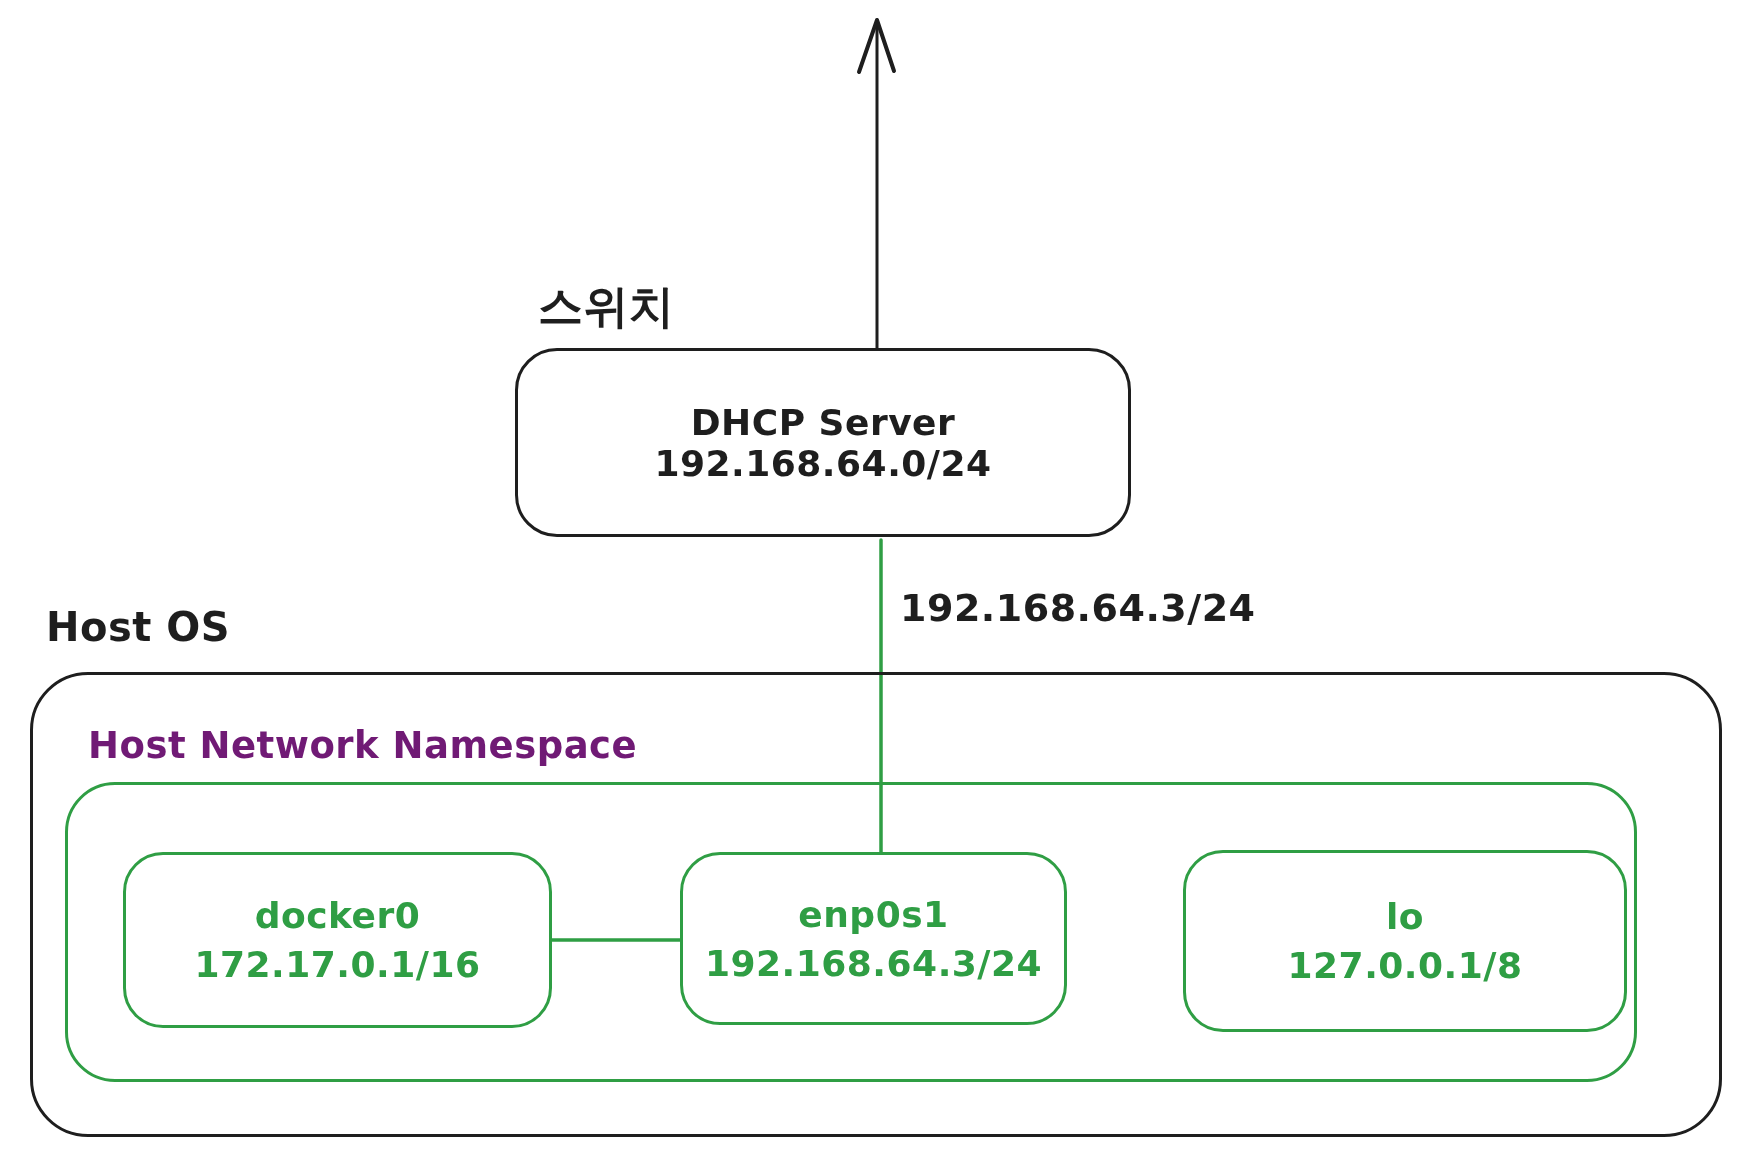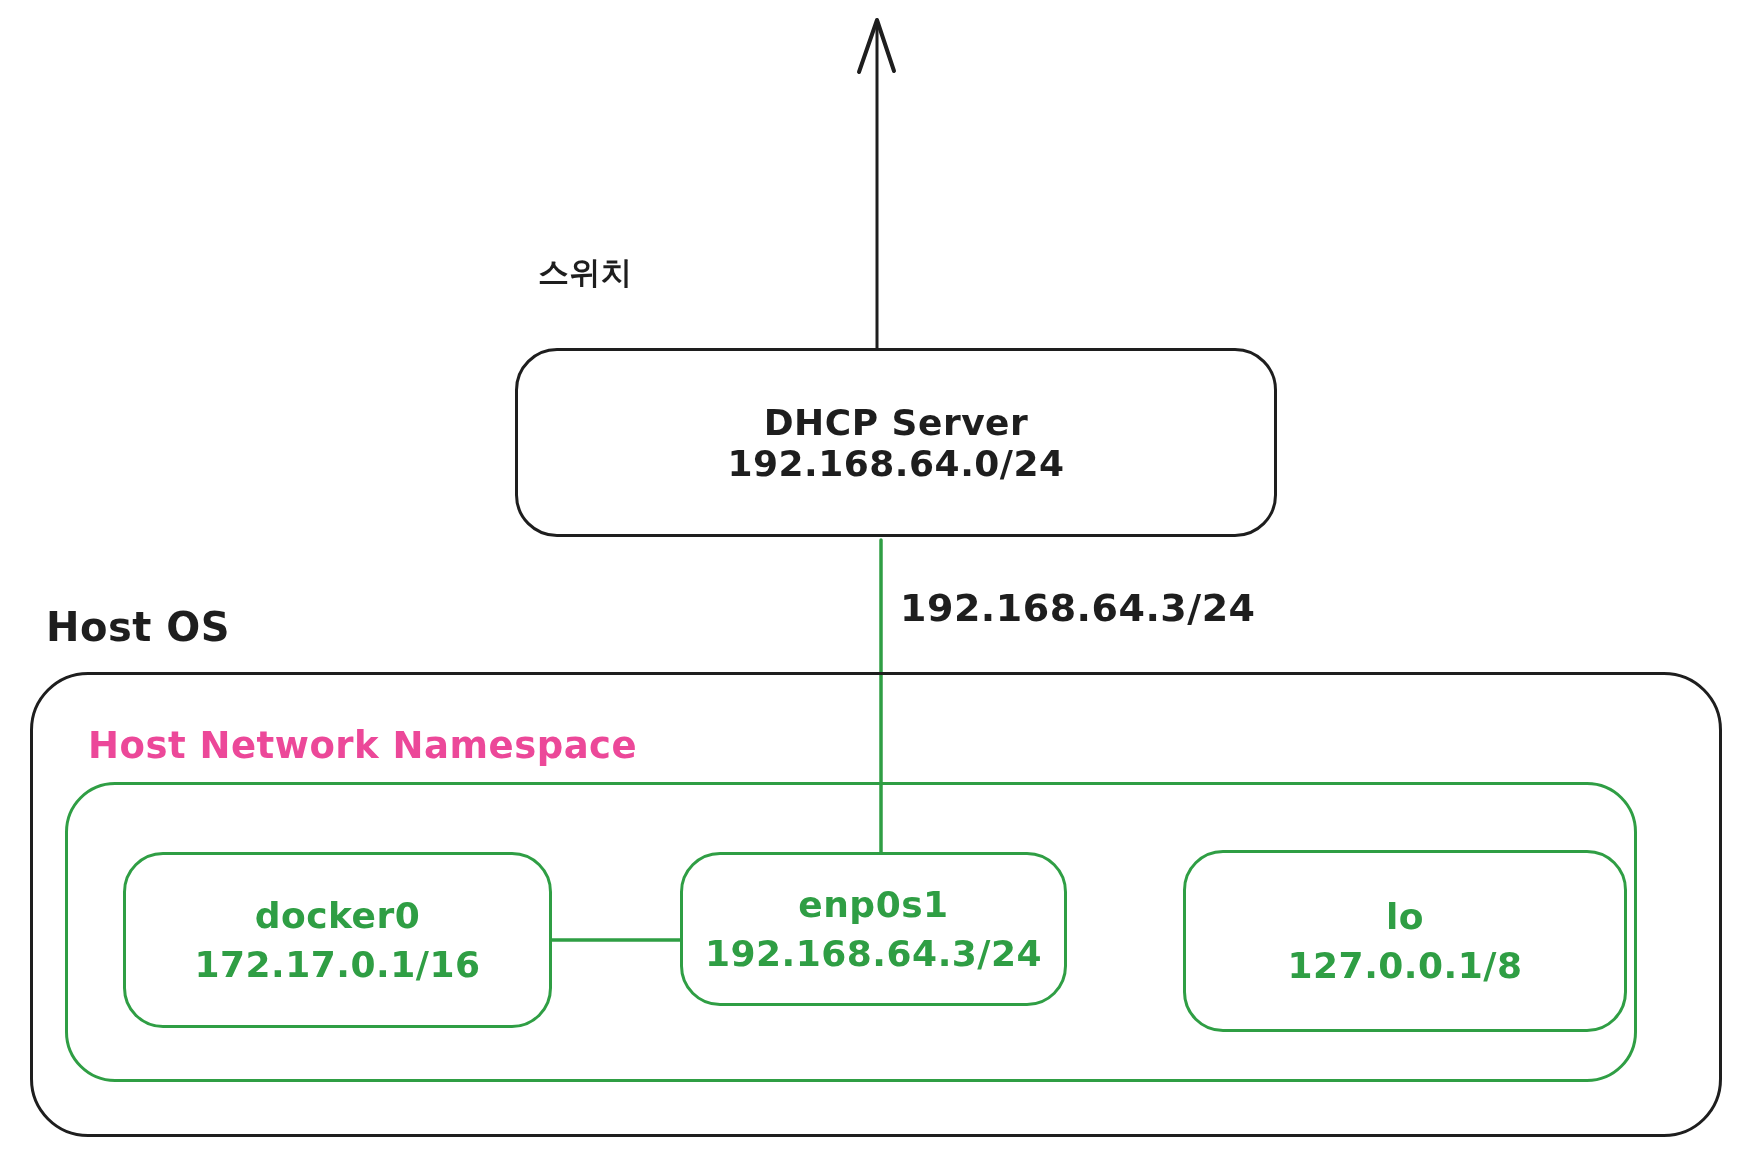--- a/index.html
+++ b/index.html
@@ -24,40 +24,40 @@
     height: 1159px;
     pointer-events: none;
   }
   .label {
     position: absolute;
     white-space: nowrap;
     font-weight: 600;
     letter-spacing: 0.5px;
   }
   .label.black { color: #1e1e1e; }
-  .label.green { color: #ec4899; }
+  .label.green { color: #701a75; }
 
-  .switch-label   { left: 538px; top: 252px; font-size: 31px; }
+  .switch-label   { left: 538px; top: 277px; font-size: 45px; }
   .link-label     { left: 900px; top: 586px; font-size: 38px; }
   .hostos-label   { left: 46px;  top: 604px; font-size: 40px; }
   .ns-label       { left: 88px;  top: 724px; font-size: 37px; }
 
   .box {
     position: absolute;
     box-sizing: border-box;
     background: #ffffff;
     display: flex;
     flex-direction: column;
     align-items: center;
     justify-content: center;
     text-align: center;
   }
   .dhcp-box {
     left: 515px; top: 348px;
-    width: 762px; height: 189px;
+    width: 616px; height: 189px;
     border: 3px solid #1e1e1e;
     border-radius: 42px;
     gap: 0;
     z-index: 2;
   }
   .dhcp-box .line {
     font-size: 36px;
     font-weight: 600;
     color: #1e1e1e;
     letter-spacing: 0.5px;
@@ -84,21 +84,21 @@
     gap: 8px;
     z-index: 3;
   }
   .if-box .line {
     font-size: 36px;
     font-weight: 600;
     color: #2f9e44;
     letter-spacing: 0.5px;
   }
   .if-docker0 { left: 123px;  top: 852px; width: 429px; height: 176px; }
-  .if-enp0s1  { left: 680px;  top: 852px; width: 387px; height: 154px; }
+  .if-enp0s1  { left: 680px;  top: 852px; width: 387px; height: 173px; }
   .if-lo      { left: 1183px; top: 850px; width: 444px; height: 182px; }
 </style>
 </head>
 <body>
 
 <div class="canvas">
 
   <svg class="wires" viewBox="0 0 1743 1159">
 
     <line x1="877" y1="348" x2="877" y2="24" stroke="#1e1e1e" stroke-width="3" stroke-linecap="round"></line>

